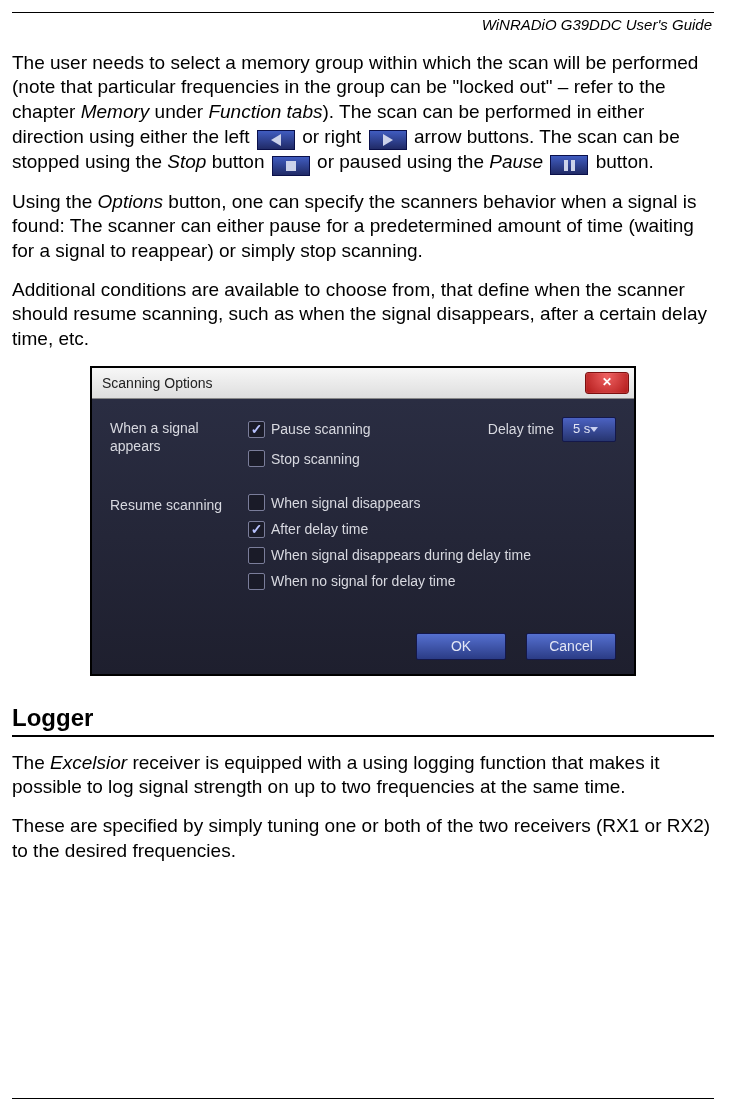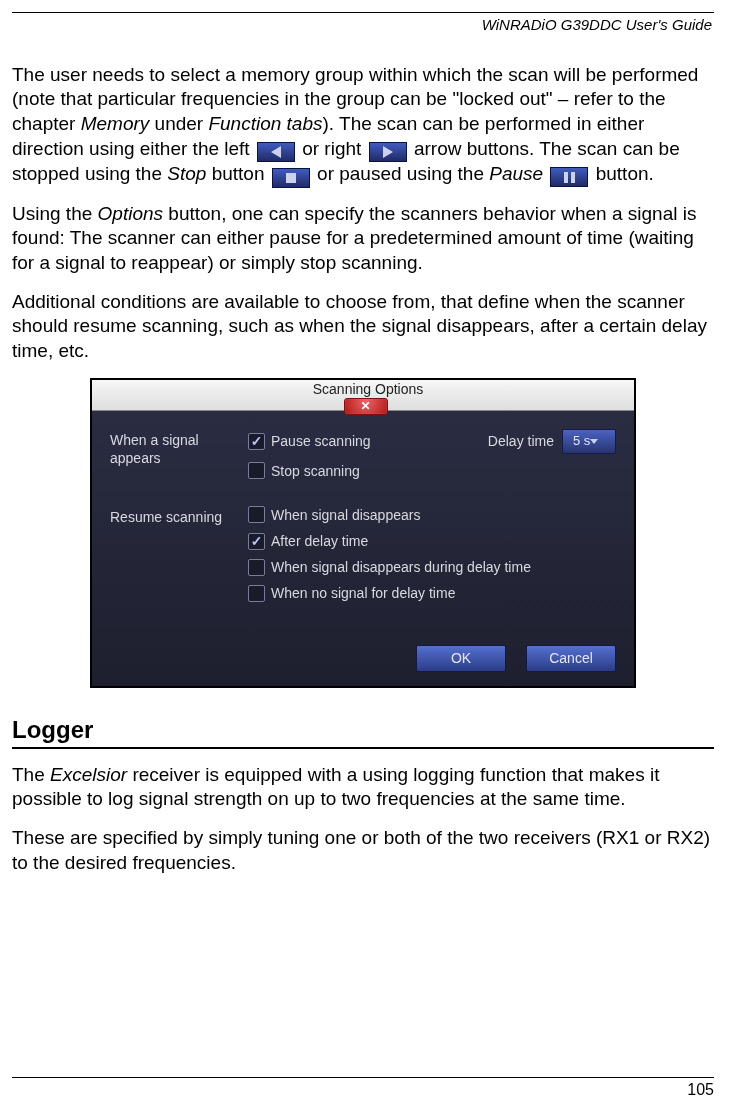--- a/index.html
+++ b/index.html
@@ -19,21 +19,21 @@
     padding: 12px 18px 0 12px;
   }
   .header-line {
     border-top: 1.5px solid #000;
     margin-bottom: 2px;
   }
   .header-title {
     text-align: right;
     font-style: italic;
     font-size: 15px;
-    margin-bottom: 28px;
+    margin-bottom: 16px;
     padding-right: 2px;
   }
   p { margin: 0 0 14px 0; }
   .bold-italic { font-weight: normal; font-style: italic; }
   .italic { font-style: italic; }
   .inline-btn {
     display: inline-flex;
     width: 38px;
     height: 20px;
     background: #2a3a8a;
@@ -71,21 +71,20 @@
     font-family: "Segoe UI", Tahoma, sans-serif;
   }
   .dlg-titlebar{
     height:31px;
     background:linear-gradient(to bottom,#f7f7f7,#dedede);
     display:flex;
     align-items:center;
     justify-content:space-between;
     padding:0 0 0 10px;
     border-bottom:1px solid #888;
-    flex-direction:column;
   }
   .dlg-titlebar-text{
     font-size:14px;
     color:#222;
   }
   .close-btn{
     width:44px;height:22px;
     margin-right:5px;
     border-radius:3px;
     background:radial-gradient(circle at 50% 15%,#ef6161,#b11919);
@@ -239,15 +238,14 @@
   <div class="section-rule"></div>
 
   <p>
     <span>The </span><span class="italic">Excelsior</span><span> receiver is equipped with a using logging function that makes it possible to log signal strength on up to two frequencies at the same time.</span>
   </p>
 
   <p>These are specified by simply tuning one or both of the two receivers (RX1 or RX2) to the desired frequencies.</p>
 
   <div class="footer">
     <div class="footer-line"></div>
-    <div class="pagenum">105</div>
   </div>
 </div>
 
 </body></html>

